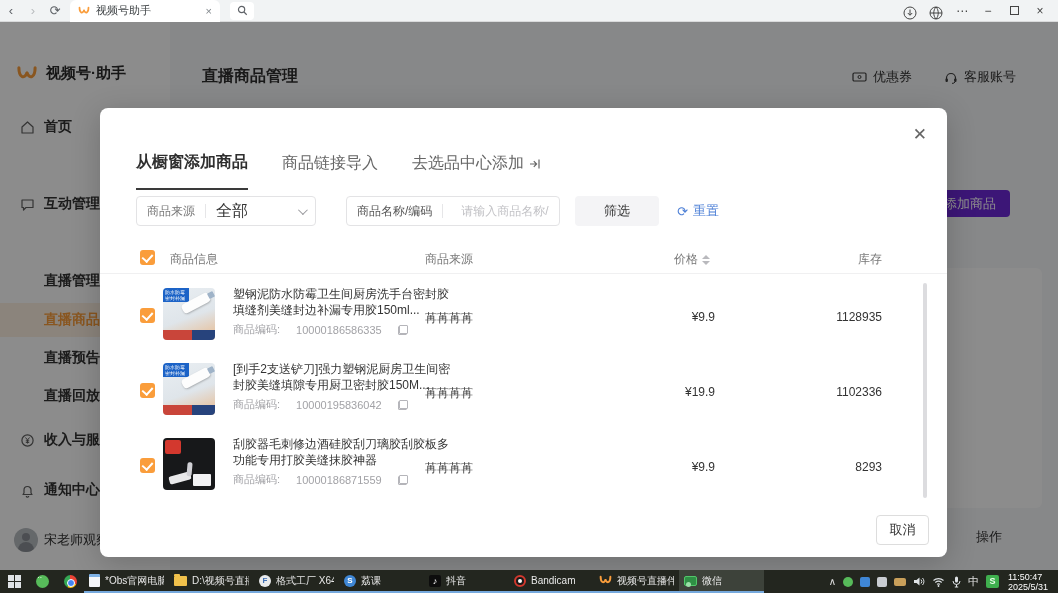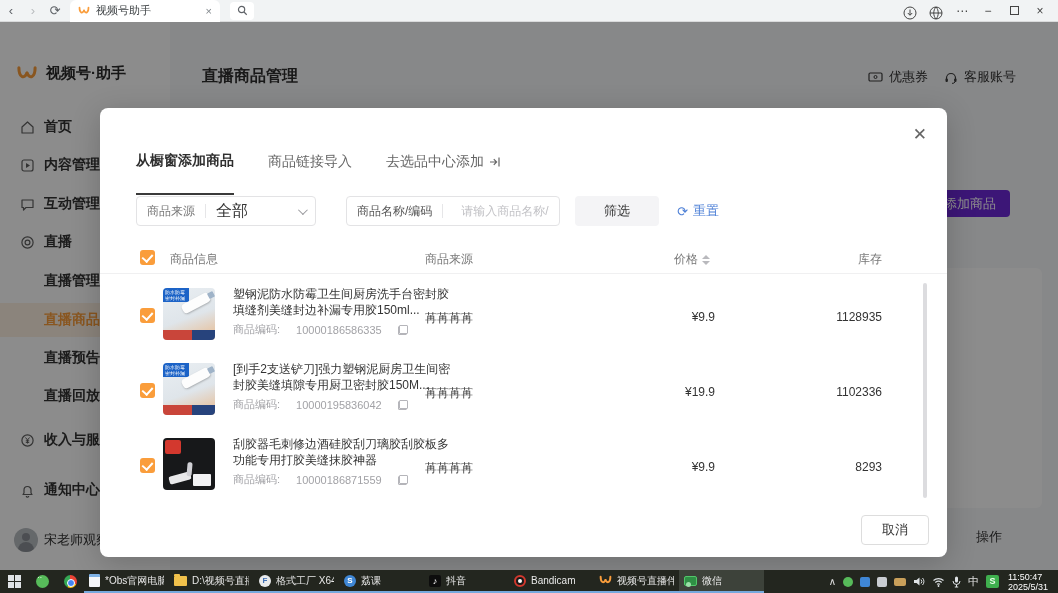--- a/index.html
+++ b/index.html
@@ -32,33 +32,33 @@
   .si.active { background:#fdf1e2; }
   .si.active .lb { color:#fa9d3b; }
   .side-user { position:absolute; left:0; top:500px; width:170px; height:36px; display:flex; align-items:center; cursor:pointer; }
   .avatar { position:absolute; left:14px; width:24px; height:24px; border-radius:50%; background:#b9bdc2; overflow:hidden; }
   .avatar:before { content:""; position:absolute; left:8px; top:5px; width:8px; height:8px; border-radius:50%; background:#8a8f95; }
   .avatar:after { content:""; position:absolute; left:4px; top:14px; width:16px; height:12px; border-radius:8px 8px 0 0; background:#8a8f95; }
   .side-user .lb { position:absolute; left:44px; font-size:13px; color:#333; white-space:nowrap; }
 
   .main { position:absolute; left:170px; top:0; right:0; bottom:0; }
   .page-title { position:absolute; left:32px; top:44px; font-size:16px; font-weight:bold; color:#2e2e2e; }
-  .hd-links { position:absolute; right:42px; top:46px; display:flex; gap:16px; }
+  .hd-links { position:absolute; right:42px; top:46px; display:flex; gap:32px; }
   .hd-link { display:flex; align-items:center; gap:6px; font-size:13px; color:#333; cursor:pointer; white-space:nowrap; }
   .add-product-btn { position:absolute; left:760px; top:168px; width:80px; height:27px; background:#6d28d9; color:#fff; font-size:13px; border:none; border-radius:4px; cursor:pointer; }
   .under-panel { position:absolute; left:16px; right:16px; top:246px; height:240px; background:#fff; border-radius:6px; }
   .ops-col { position:absolute; left:790px; top:260px; font-size:13px; color:#333; }
 
   .overlay { position:absolute; top:22px; left:0; right:0; bottom:23px; background:rgba(0,0,0,0.45); }
 
   
   .modal { position:absolute; left:100px; top:108px; width:847px; height:449px; background:#fff; border-radius:8px; box-shadow:0 6px 30px rgba(0,0,0,0.2); }
   .m-close { position:absolute; right:20px; top:18px; font-size:17px; color:#666; cursor:pointer; line-height:1; }
   .m-tabs { position:absolute; left:36px; top:44px; display:flex; gap:34px; }
-  .mtab { font-size:14px; color:#666; padding-bottom:23px; cursor:pointer; display:flex; align-items:center; gap:5px; white-space:nowrap;justify-content:center; }
+  .mtab { font-size:16px; color:#666; padding-bottom:15px; cursor:pointer; display:flex; align-items:center; gap:5px; white-space:nowrap;justify-content:center; }
   .mtab.active { color:#2f2f2f; font-weight:bold; border-bottom:2px solid #3a3a3a; }
 
   .m-filter { position:absolute; left:36px; top:88px; display:flex; align-items:center; }
   .f-select { width:180px; height:30px; border:1px solid #e3e3e5; border-radius:4px; display:flex; align-items:center; padding:0 10px; cursor:pointer; }
   .f-select .flab { font-size:12px; color:#777; }
   .f-sep { width:1px; height:14px; background:#e6e6e8; margin:0 10px; }
   .f-select .fval { font-size:16px; color:#333; flex:1; }
   .chev { width:7px; height:7px; border-right:1.5px solid #9a9a9e; border-bottom:1.5px solid #9a9a9e; transform:rotate(45deg) translateY(-2px); }
   .f-input { margin-left:30px; width:214px; height:30px; border:1px solid #e3e3e5; border-radius:4px; display:flex; align-items:center; padding:0 10px; }
   .f-input .flab { font-size:12px; color:#555; white-space:nowrap; }
@@ -96,21 +96,21 @@
   .p-code { margin-top:4px; font-size:11px; color:#a2a2a6; display:flex; align-items:center; gap:16px; white-space:nowrap; }
   .copy-ic { position:relative; width:10px; height:10px; display:inline-block; cursor:pointer; }
   .copy-ic:before { content:""; position:absolute; left:0; bottom:0; width:7px; height:7px; border:1px solid #b5b5ba; border-radius:1px; }
   .copy-ic:after { content:""; position:absolute; right:0; top:0; width:7px; height:7px; border:1px solid #b5b5ba; border-radius:1px; background:#fff; }
   .p-source { position:absolute; left:325px; top:30px; font-size:12px; color:#444; }
   .p-price { position:absolute; left:530px; width:85px; top:30px; font-size:12px; color:#333; text-align:right; }
   .p-stock { position:absolute; left:690px; width:92px; top:30px; font-size:12px; color:#333; text-align:right; }
 
   .m-scrollbar { position:absolute; right:20px; top:175px; width:4px; height:215px; border-radius:2px; background:#dcdcdf; cursor:pointer; }
   .m-footer { position:absolute; right:18px; bottom:12px; display:flex; gap:16px; }
-  .btn-cancel { width:68px; height:30px; background:#fff; border:1px solid #ddd; border-radius:4px; font-size:13px; color:#333; cursor:pointer; }
+  .btn-cancel { width:53px; height:30px; background:#fff; border:1px solid #ddd; border-radius:4px; font-size:13px; color:#333; cursor:pointer; }
   .btn-confirm { width:92px; height:30px; background:#fa9d3b; border:none; border-radius:4px; font-size:13px; color:#fff; font-weight:bold; cursor:pointer; }
 
   
   .taskbar { position:absolute; left:0; right:0; bottom:0; height:23px; background:#23261f; display:flex; align-items:center; }
   .tb-ic { width:28px; height:23px; display:flex; align-items:center; justify-content:center; cursor:pointer; }
   .tb-app { width:85px; height:23px; display:flex; align-items:center; gap:5px; padding:0 5px; border-bottom:2px solid #76a9dd; cursor:pointer; }
   .tb-app.active { background:#3d423a; }
   .tb-app .alabel { font-size:10px; color:#e8e8e8; white-space:nowrap; overflow:hidden; }
   .ti { flex:0 0 auto; }
   .ic-notepad { width:11px; height:13px; background:#f4f6f8; border-radius:1px; border-top:3px solid #7fb2e5; }
@@ -195,45 +195,27 @@
       </div>
 
       <div class="si" style="top:88px">
         <span class="ic">
             <svg width="15" height="15" viewBox="0 0 15 15">
               <path d="M2 7 L7.5 2 L13 7 V13 H2 Z" stroke="#5f5f5f" stroke-width="1.2" fill="none" stroke-linejoin="round"></path>
             </svg>
           </span>
         <span class="lb">首页</span>
       </div>
-      <div class="si" style="top:126px">
-        <span class="ic">
-            <svg width="15" height="15" viewBox="0 0 15 15">
-              <rect x="2" y="2" width="11" height="11" rx="2" stroke="#5f5f5f" stroke-width="1.2" fill="none"></rect>
-              <path d="M6 5 L10 7.5 L6 10 Z" fill="#5f5f5f"></path>
-            </svg>
-          </span>
-        <span class="lb">内容管理</span>
-      </div>
       <div class="si" style="top:165px">
         <span class="ic">
             <svg width="15" height="15" viewBox="0 0 15 15">
               <path d="M2 3 H13 V10.5 H6 L3.5 13 V10.5 H2 Z" stroke="#5f5f5f" stroke-width="1.2" fill="none" stroke-linejoin="round"></path>
             </svg>
           </span>
         <span class="lb">互动管理</span>
-      </div>
-      <div class="si" style="top:203px">
-        <span class="ic">
-            <svg width="15" height="15" viewBox="0 0 15 15">
-              <circle cx="7.5" cy="7.5" r="5.6" stroke="#5f5f5f" stroke-width="1.2" fill="none"></circle>
-              <circle cx="7.5" cy="7.5" r="2.4" stroke="#5f5f5f" stroke-width="1.2" fill="none"></circle>
-            </svg>
-          </span>
-        <span class="lb">直播</span>
       </div>
       <div class="si" style="top:242px">
         <span class="lb">直播管理</span>
       </div>
       <div class="si active" style="top:281px">
         <span class="lb">直播商品管理</span>
       </div>
       <div class="si" style="top:319px">
         <span class="lb">直播预告</span>
       </div>

